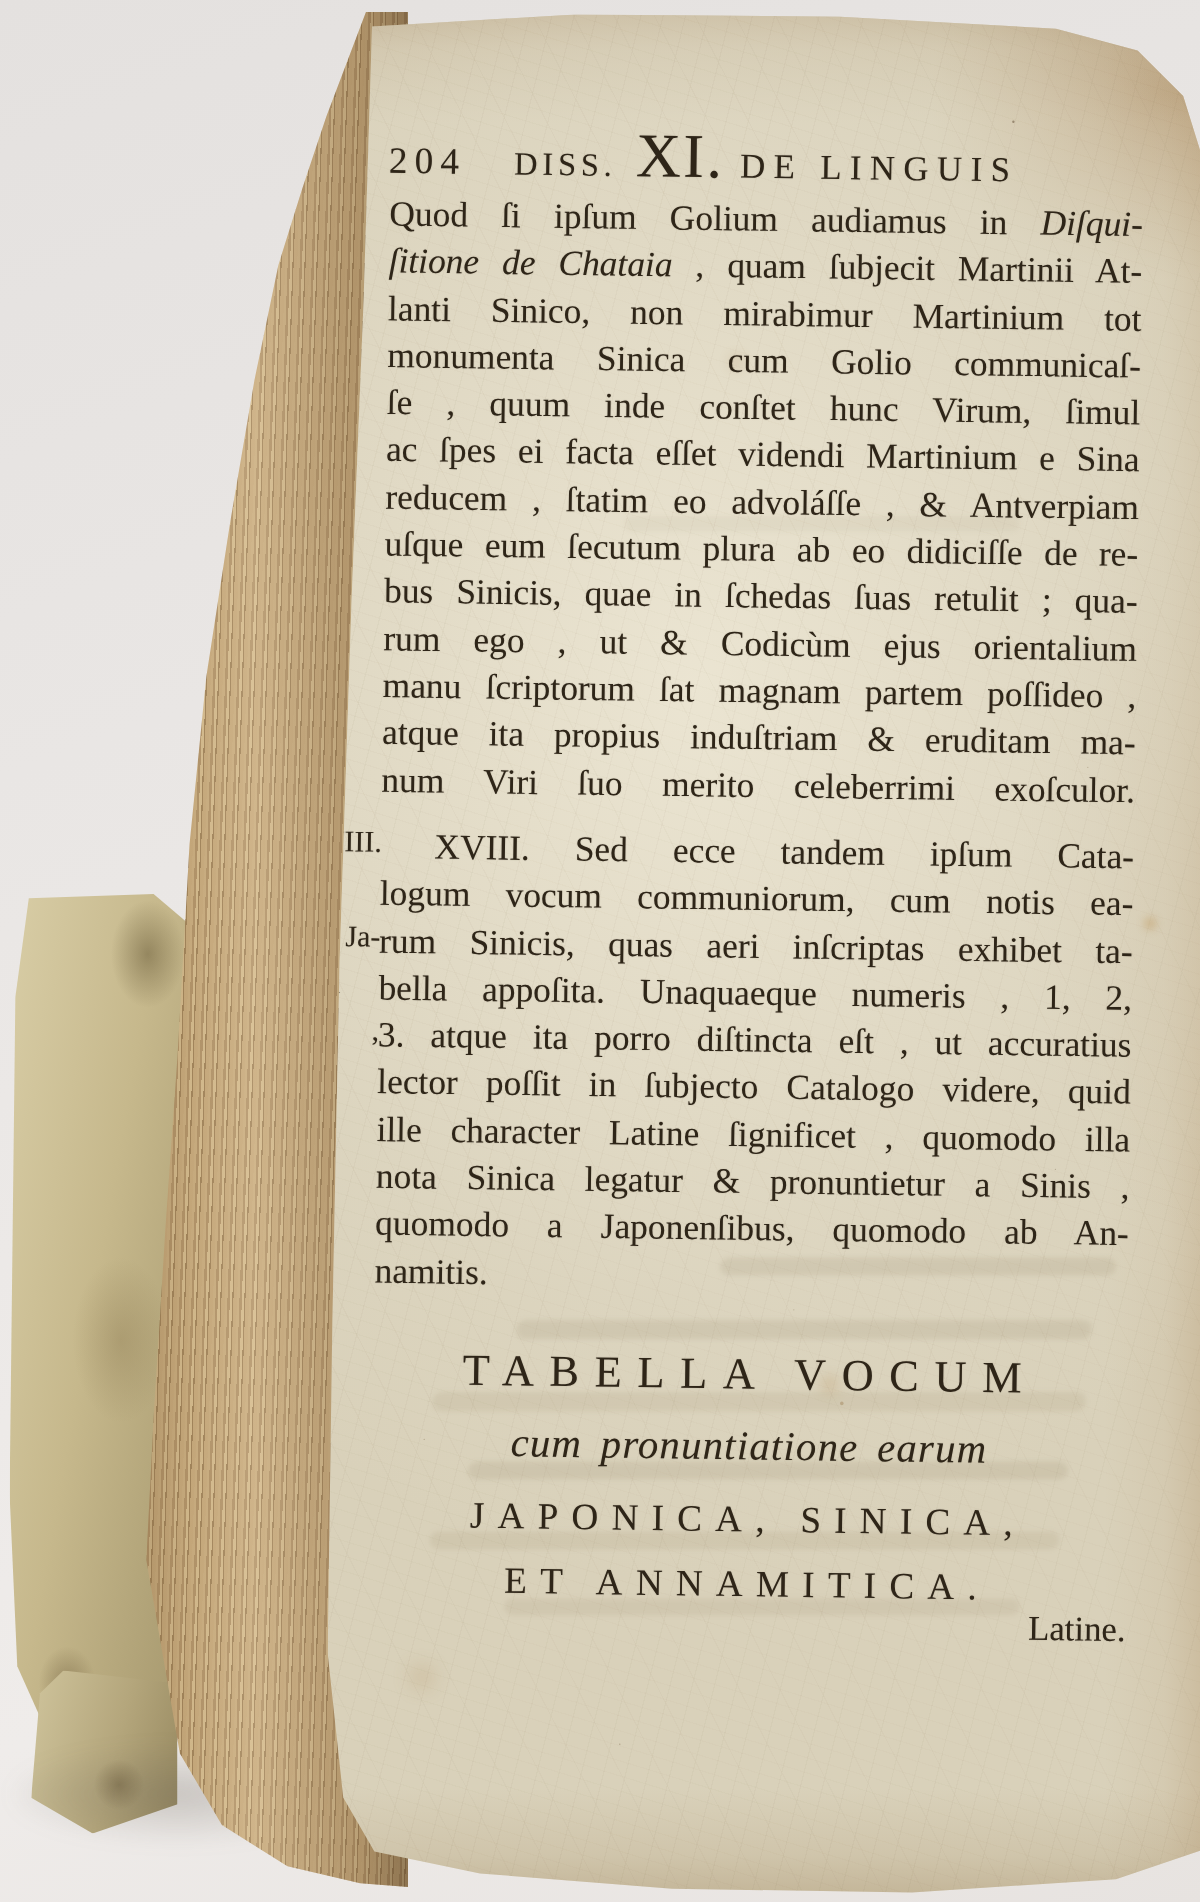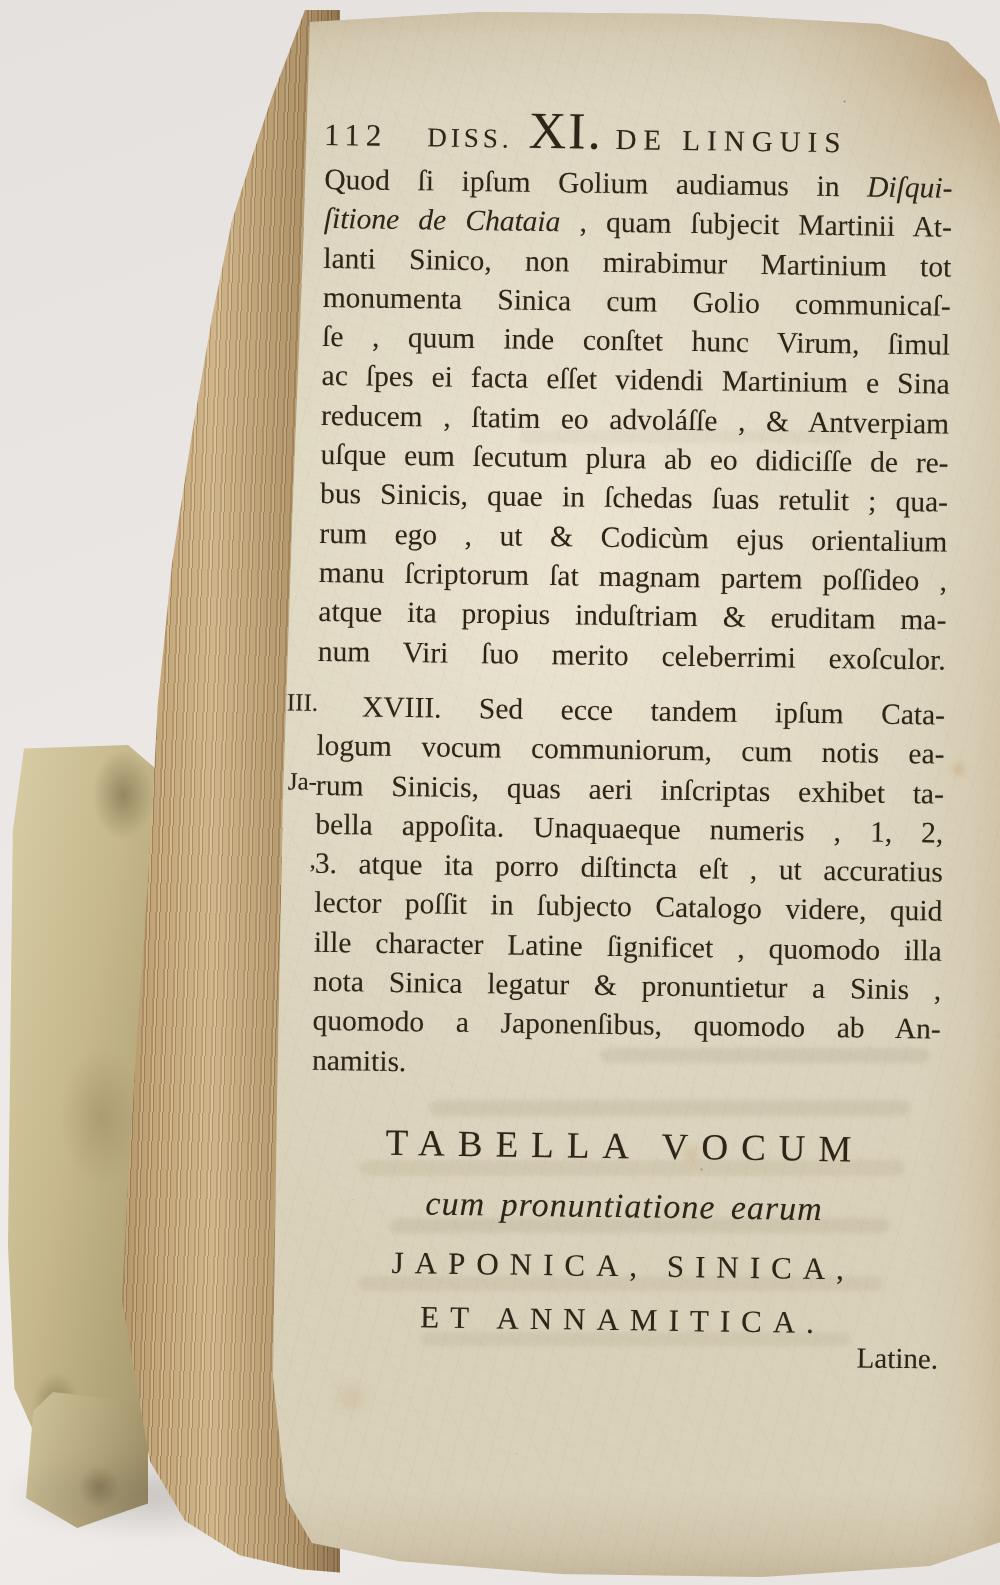--- a/index.html
+++ b/index.html
@@ -128,21 +128,21 @@
     <div class="bt bt1"></div>
     <div class="bt bt2"></div>
     <div class="bt bt3"></div>
     <div class="bt bt4"></div>
     <div class="bt bt5"></div>
     <div class="bt bt6"></div>
     <div class="bt bt7"></div>
 
     <div class="content">
       <div class="header">
-        <span class="h-num">112</span>
+        <span class="h-num">204</span>
         <span class="h-diss">DISS.</span>
         <span class="h-xi">XI.</span>
         <span class="h-title">DE LINGUIS</span>
       </div>
 
       <div class="note">
           <div class="tline"><span>§. XVIII.</span></div>
           <div class="tline"><span>Tabella</span></div>
           <div class="tline"><span>vocum Ja-</span></div>
           <div class="tline"><span>ponicarum</span></div>

